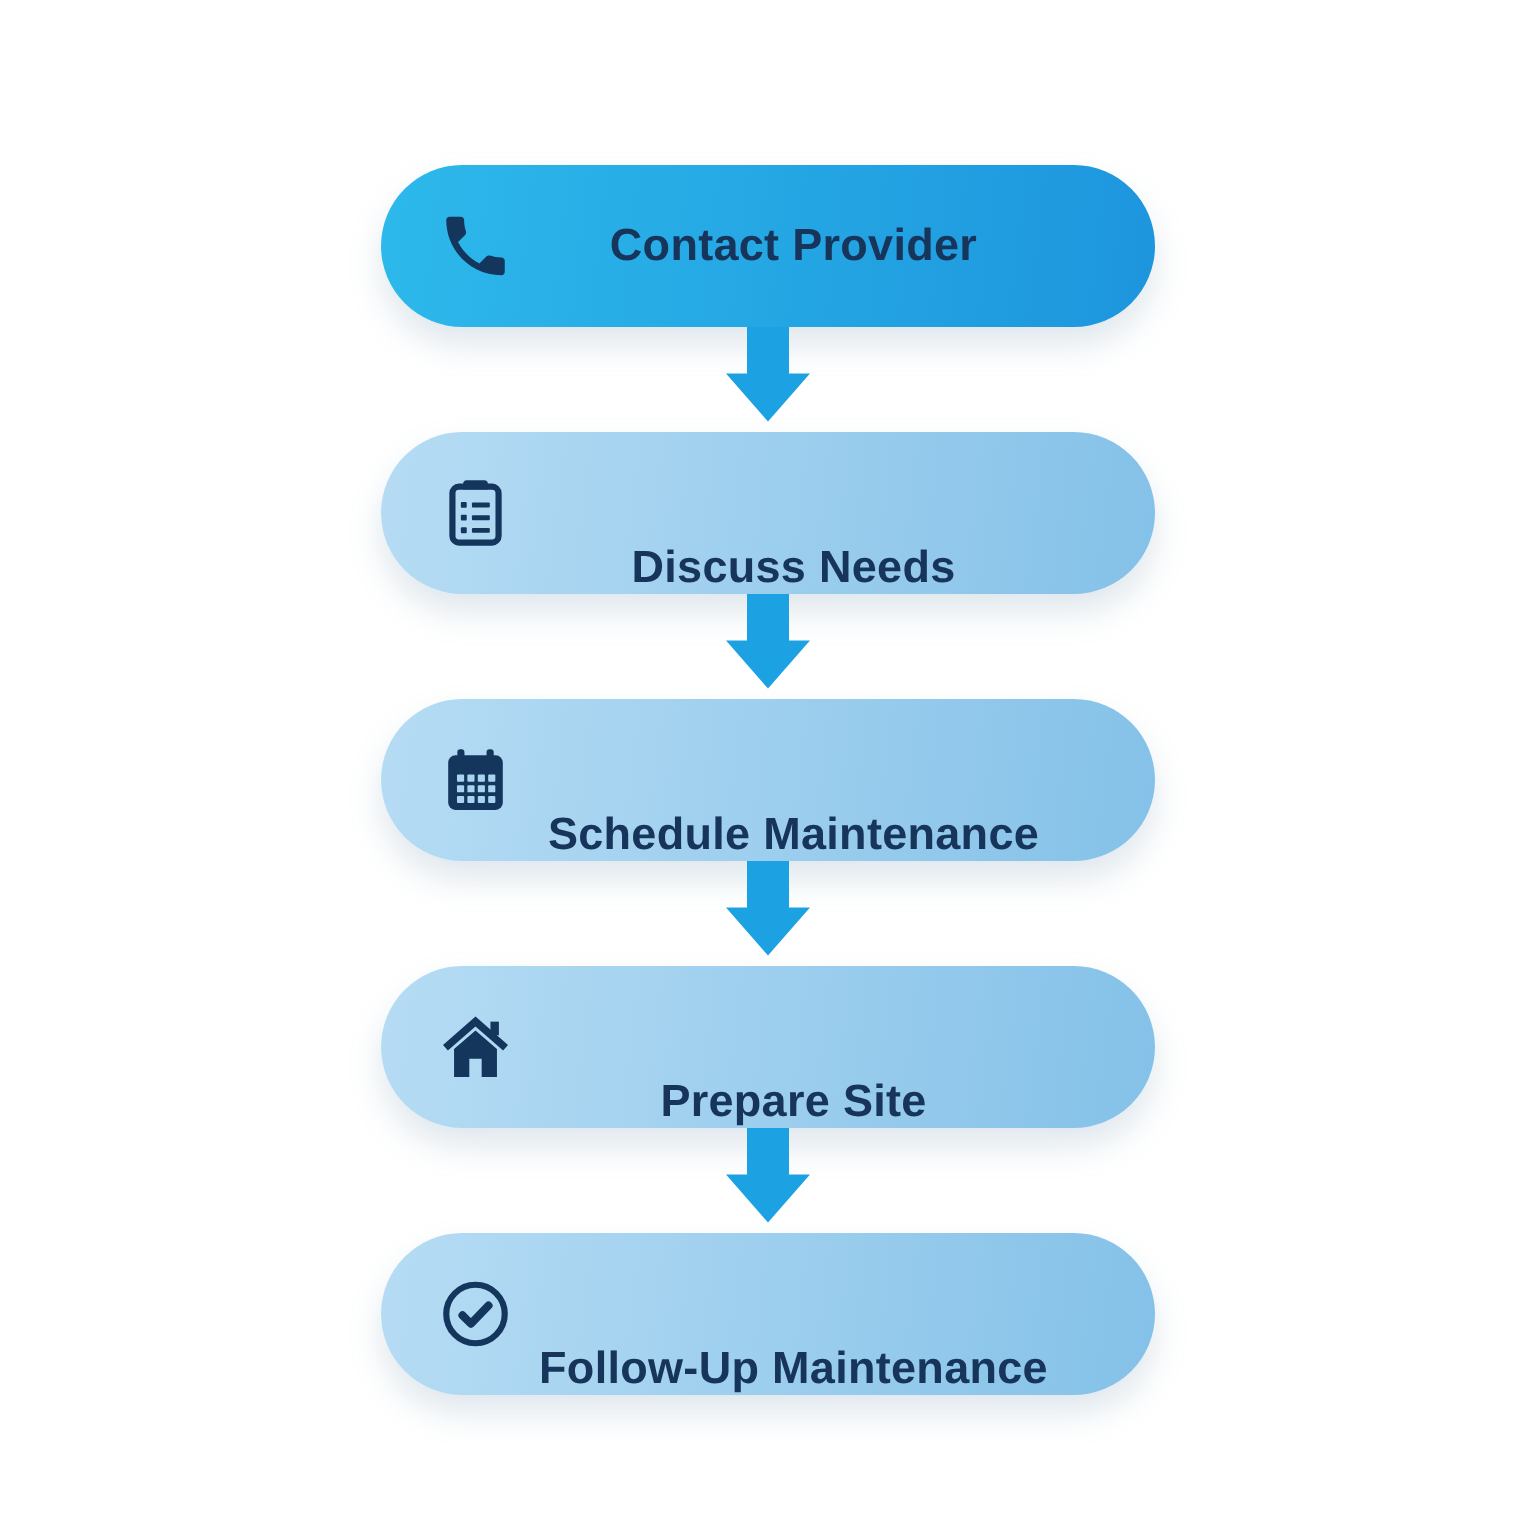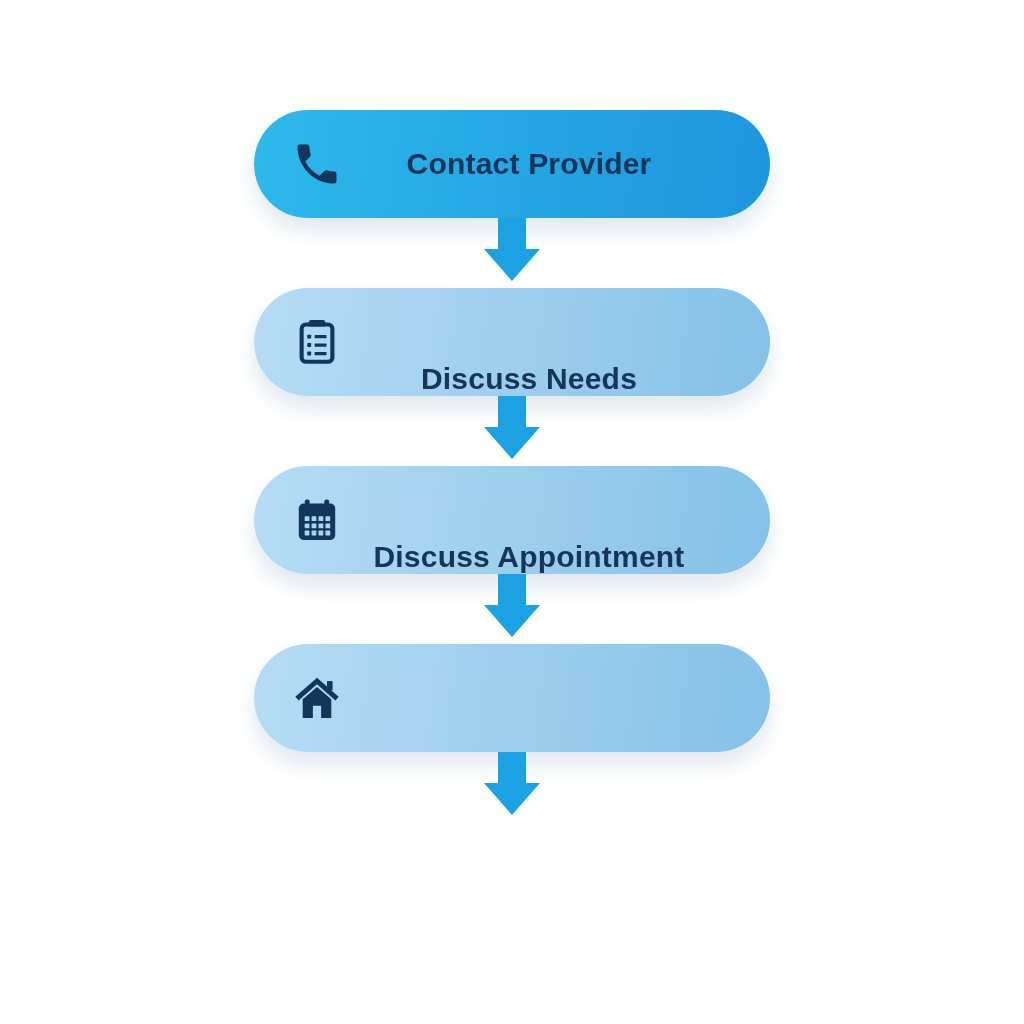--- a/index.html
+++ b/index.html
@@ -146,40 +146,50 @@
           <rect fill="var(--calendar-cell)" x="6.3" y="13.6" width="2.2" height="2.2" rx="0.3"></rect>
           <rect fill="var(--calendar-cell)" x="9.5" y="13.6" width="2.2" height="2.2" rx="0.3"></rect>
           <rect fill="var(--calendar-cell)" x="12.7" y="13.6" width="2.2" height="2.2" rx="0.3"></rect>
           <rect fill="var(--calendar-cell)" x="15.9" y="13.6" width="2.2" height="2.2" rx="0.3"></rect>
           <rect fill="var(--calendar-cell)" x="6.3" y="16.9" width="2.2" height="2.2" rx="0.3"></rect>
           <rect fill="var(--calendar-cell)" x="9.5" y="16.9" width="2.2" height="2.2" rx="0.3"></rect>
           <rect fill="var(--calendar-cell)" x="12.7" y="16.9" width="2.2" height="2.2" rx="0.3"></rect>
           <rect fill="var(--calendar-cell)" x="15.9" y="16.9" width="2.2" height="2.2" rx="0.3"></rect>
         </svg>
       </span>
-      <span class="label">Discuss Appointment</span>
+      <span class="label">Schedule Maintenance</span>
     </div>
 
     <div class="arrow-gap">
       <svg viewBox="0 0 58 64">
         <path fill="var(--arrow-color)" d="M15 0 h28 v31 h14 L29 63 1 31 h14 Z"></path>
       </svg>
     </div>
 
     <div class="pill secondary">
       <span class="icon-box">
         <svg viewBox="0 0 24 24">
           <path class="ic" d="M12 2.6 L22 11.4 L20.5 13.1 L12 5.7 L3.5 13.1 L2 11.4 Z"></path>
           <rect class="ic" x="16.6" y="4.2" width="2.6" height="4.2"></rect>
           <path class="ic" d="M5.4 12.6 L12 6.9 L18.6 12.6 V21.2 H13.9 V15.6 H10.1 V21.2 H5.4 Z"></path>
         </svg>
       </span>
+      <span class="label">Prepare Site</span>
     </div>
 
     <div class="arrow-gap">
       <svg viewBox="0 0 58 64">
         <path fill="var(--arrow-color)" d="M15 0 h28 v31 h14 L29 63 1 31 h14 Z"></path>
       </svg>
     </div>
 
+    <div class="pill secondary">
+      <span class="icon-box">
+        <svg viewBox="0 0 24 24">
+          <circle class="ic-stroke" cx="12" cy="12" r="9" stroke-width="2.1"></circle>
+          <path fill="none" stroke="var(--icon-color)" stroke-width="2.5" stroke-linecap="round" stroke-linejoin="round" d="M8 12.4 l2.6 2.6 L16 9.4"></path>
+        </svg>
+      </span>
+      <span class="label">Follow-Up Maintenance</span>
+    </div>
 
   </div>
 </div>
 
 </body></html>

